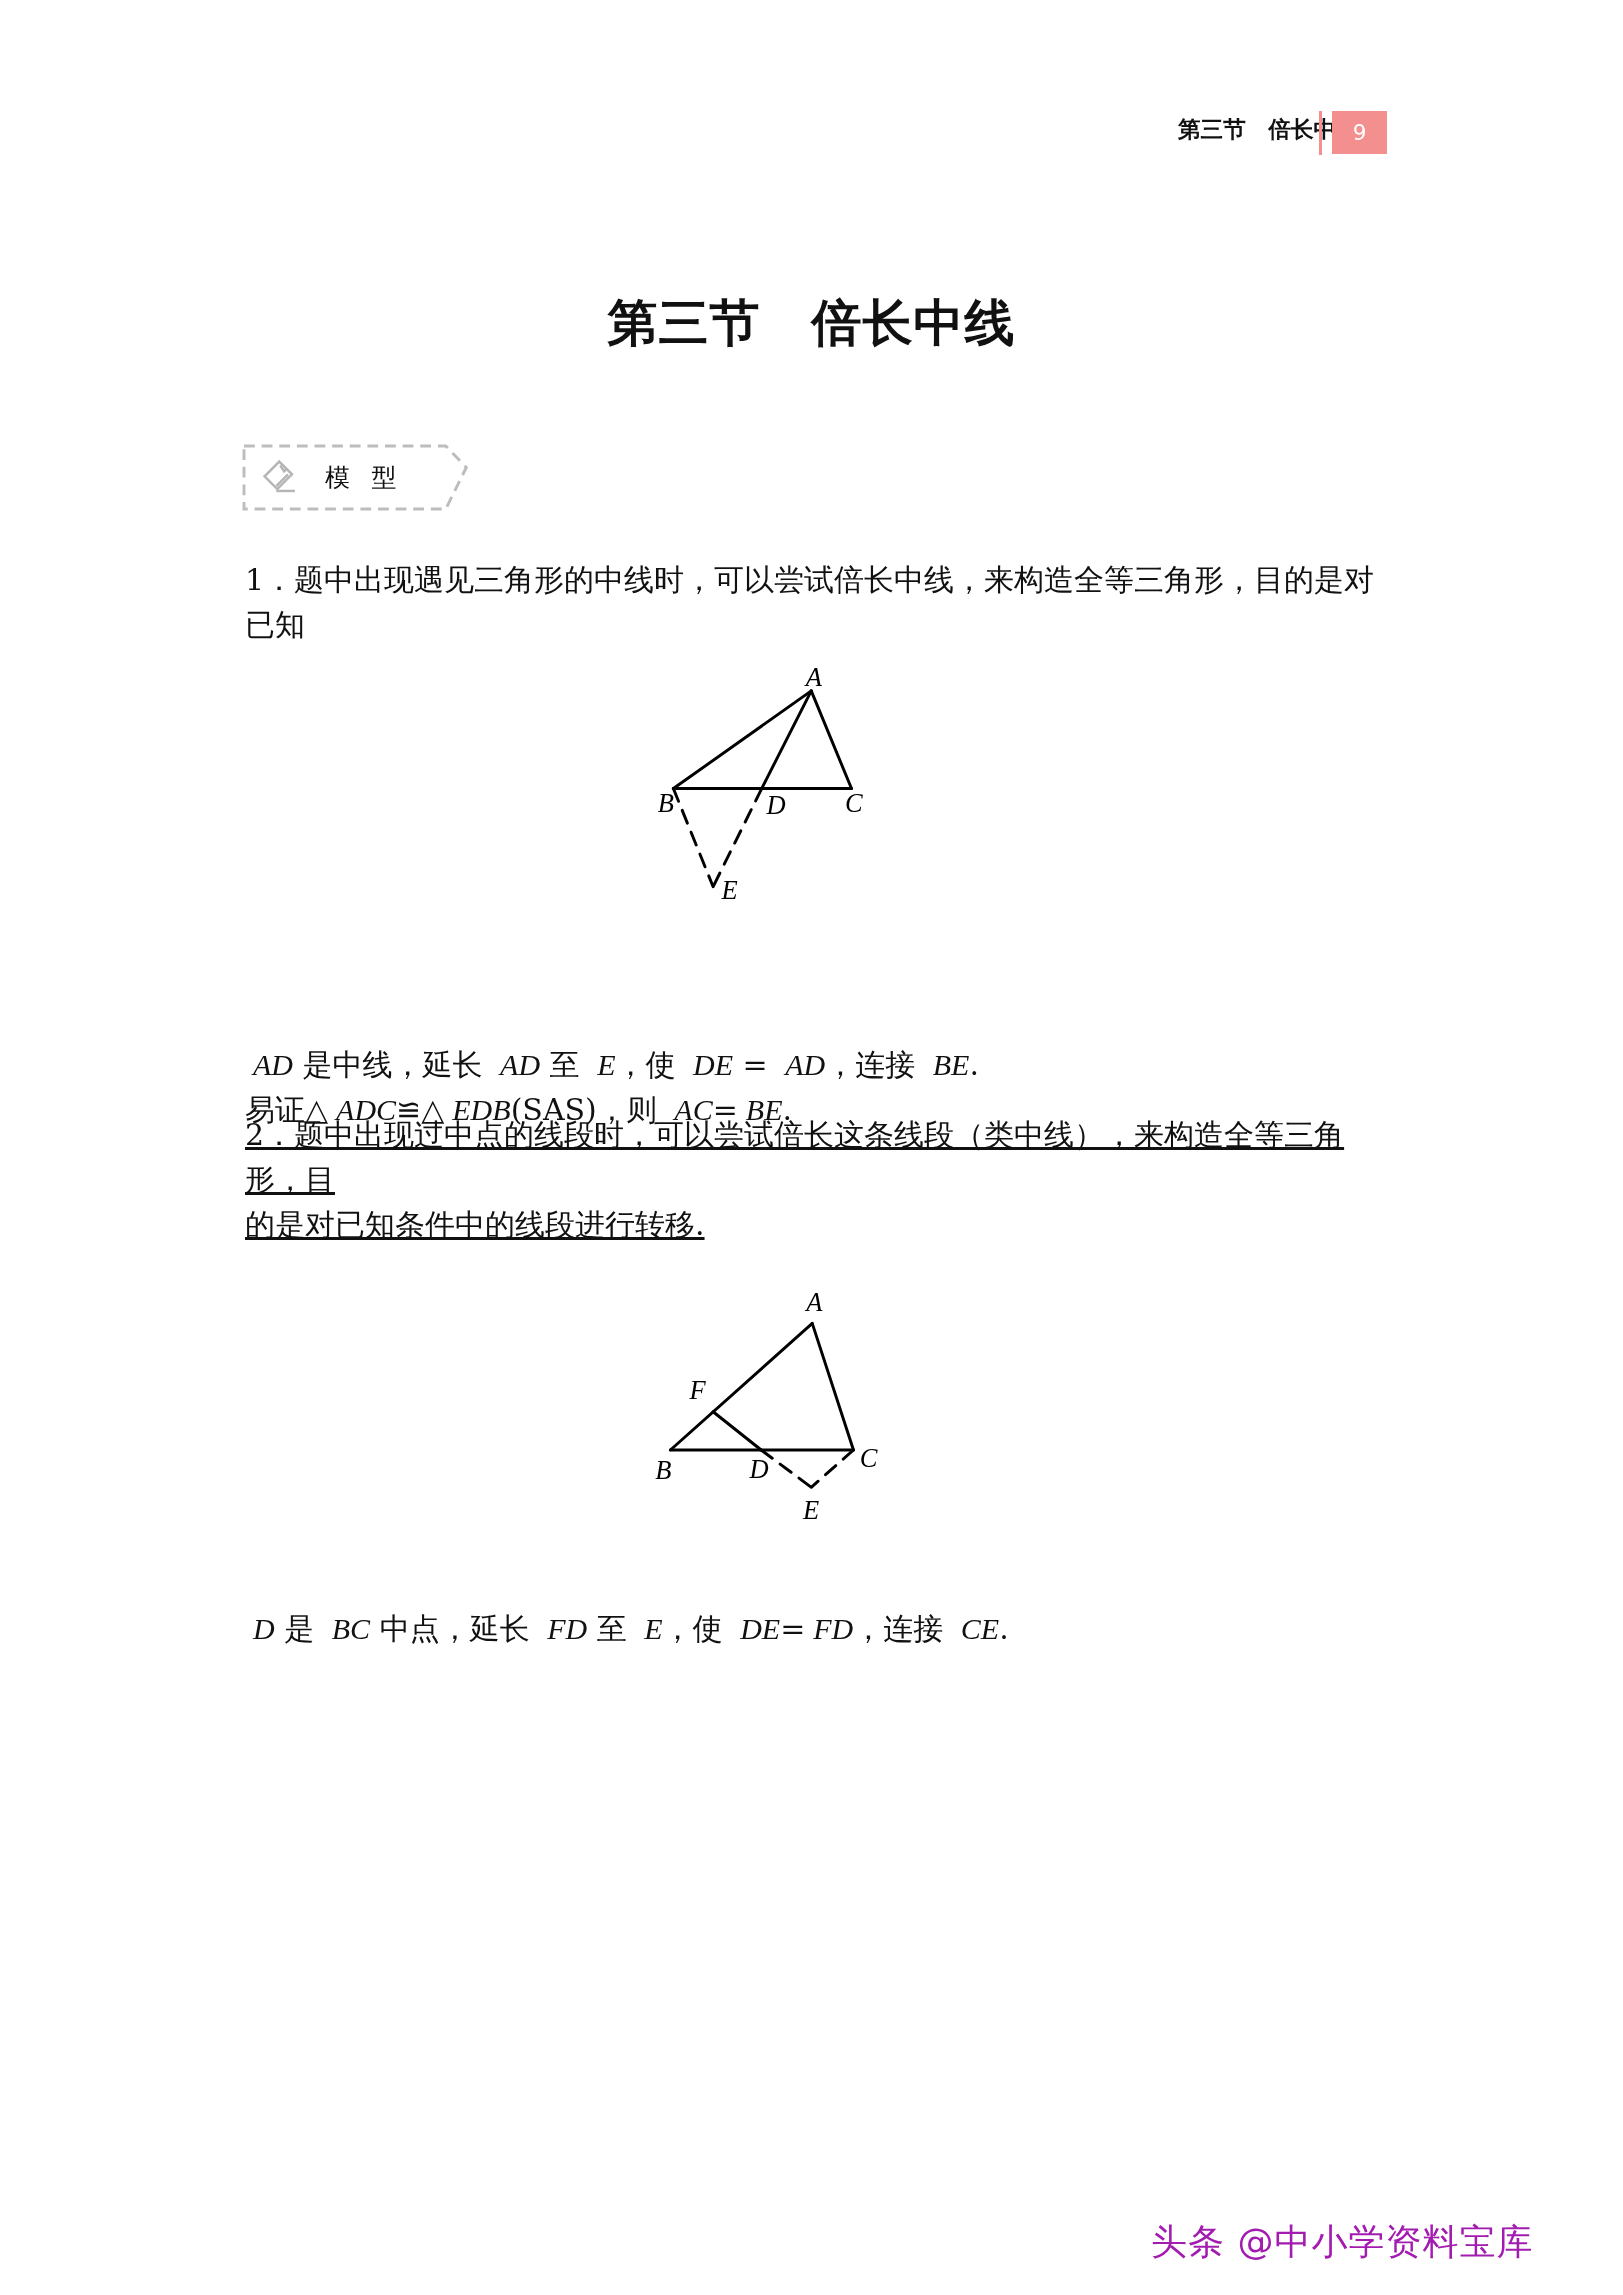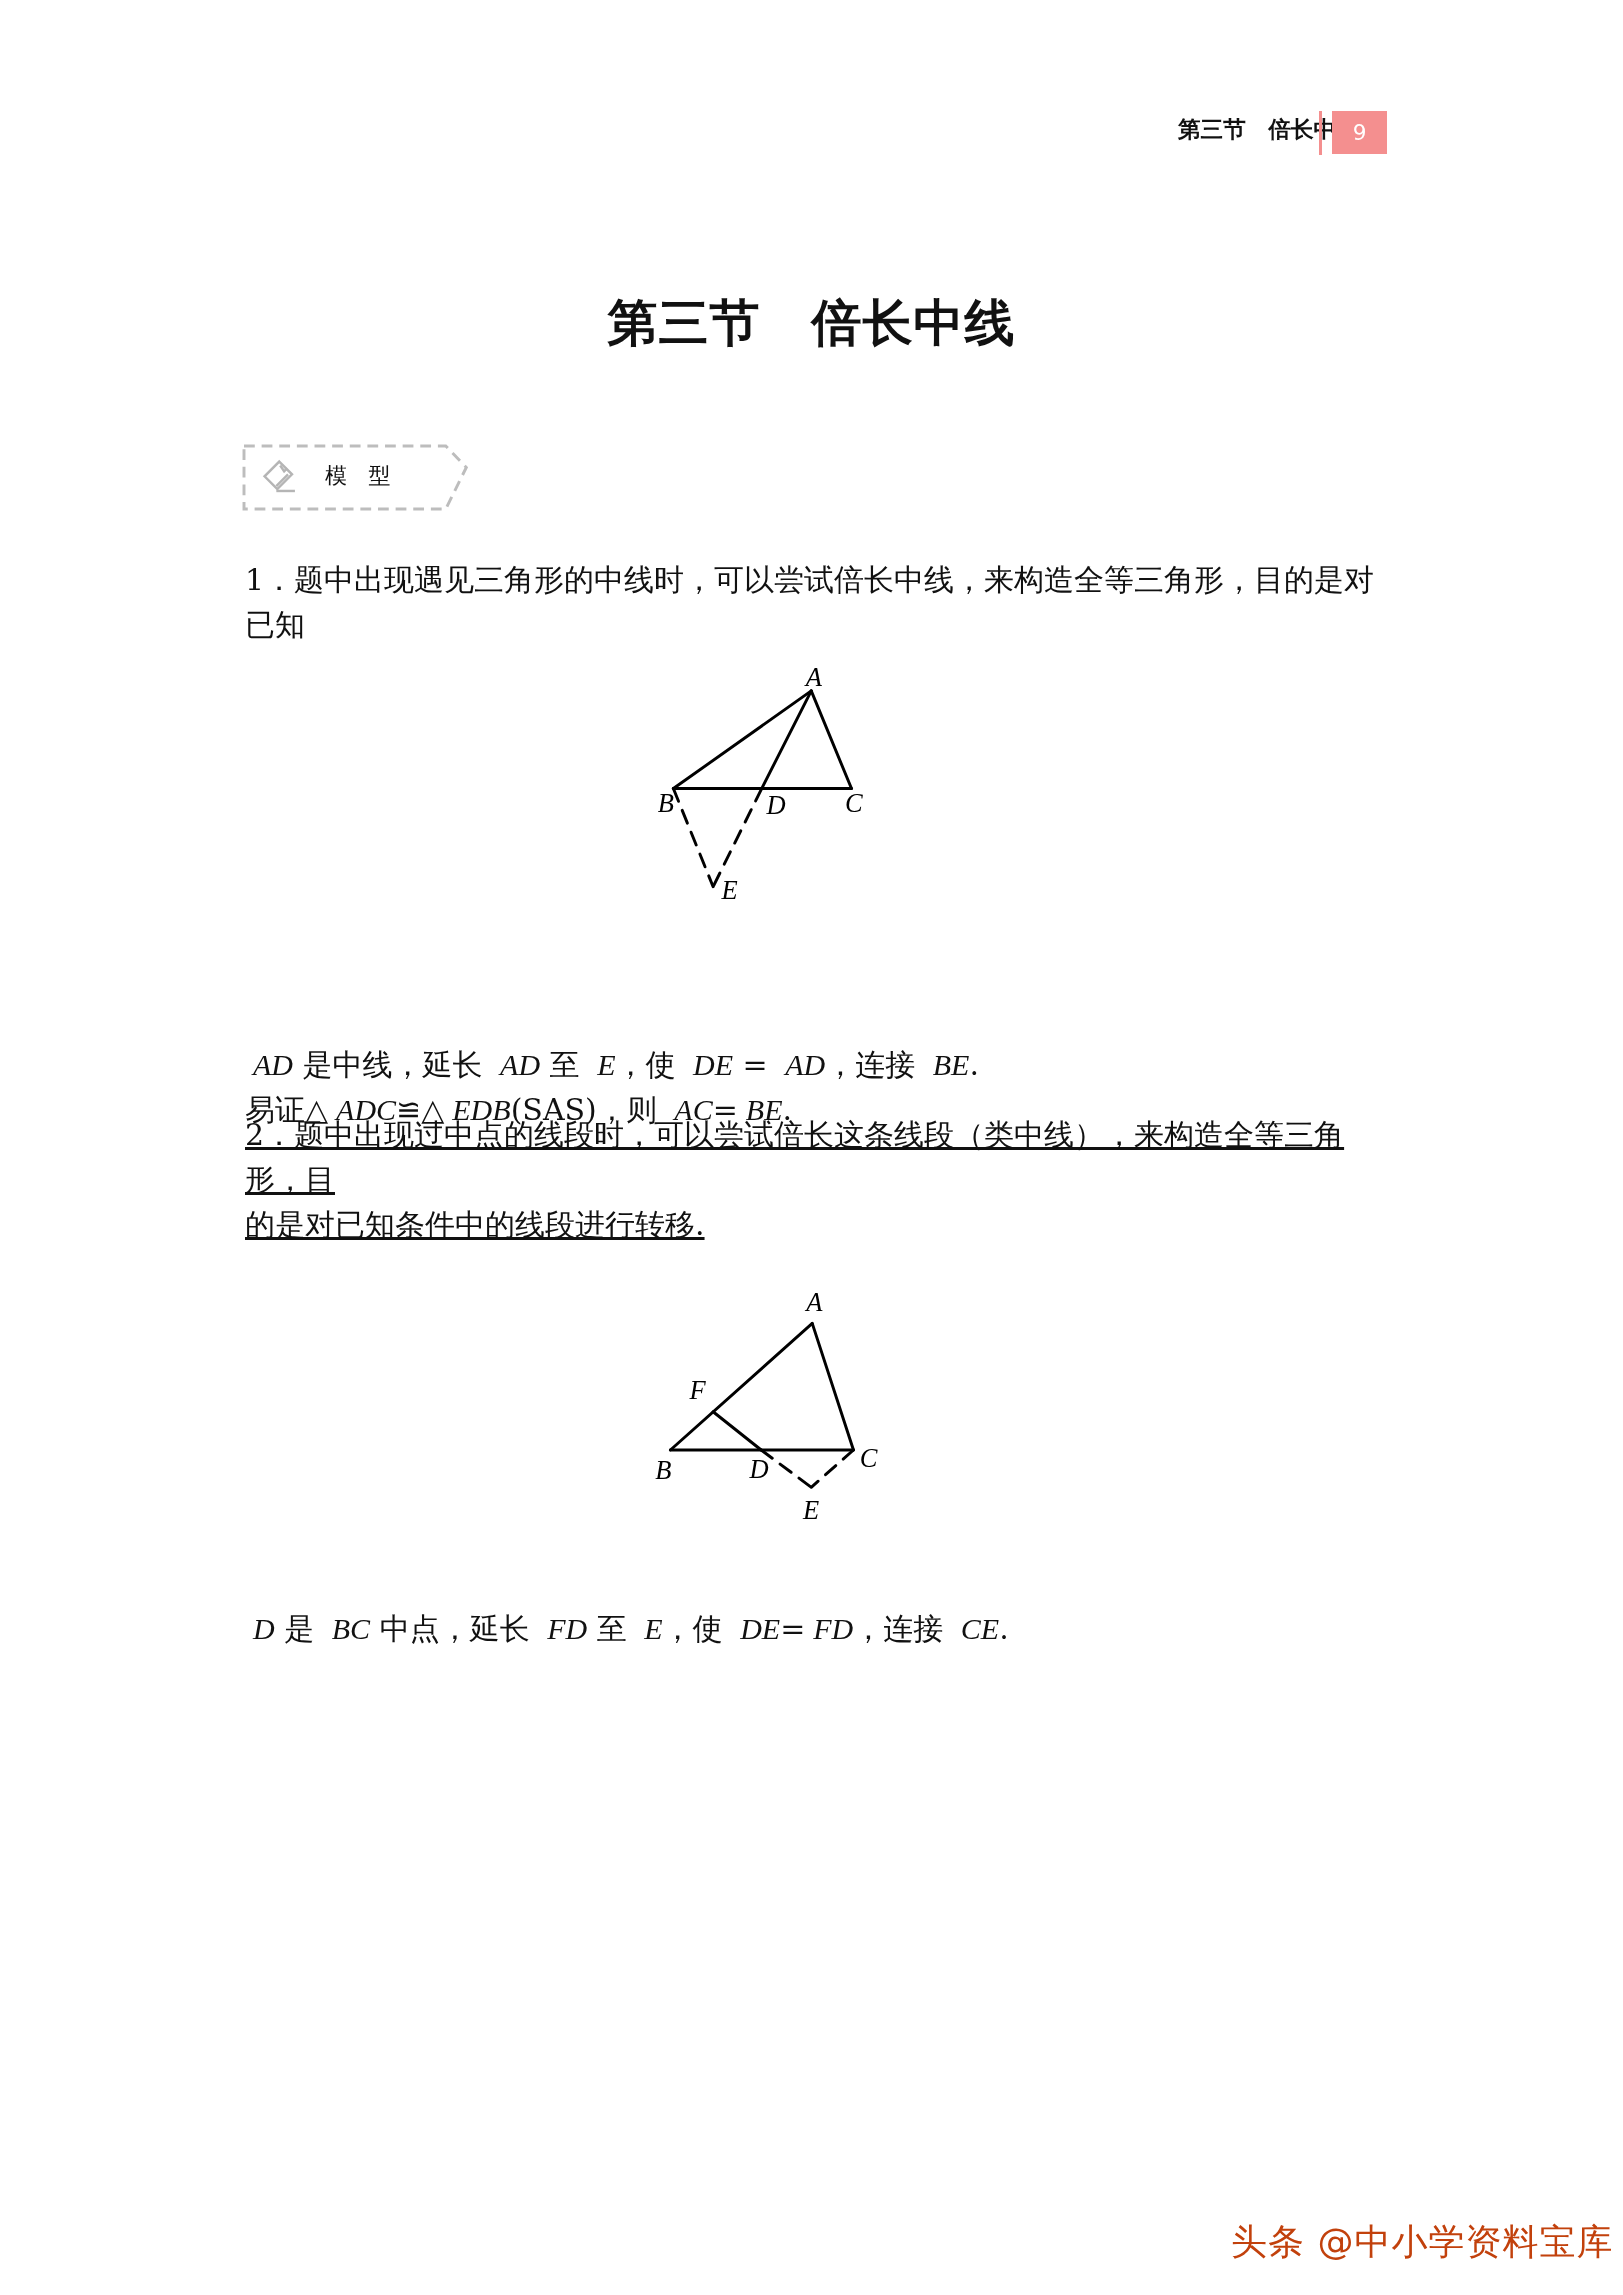--- a/index.html
+++ b/index.html
@@ -10,26 +10,26 @@
                   font-size:22.6px; font-weight:bold; color:#111; white-space:pre; }
   .head-bar { left:1319px; top:111px; width:3.4px; height:44px; }
   .page-box { left:1332px; top:111px; width:55px; height:43px; color:#fff;
               font-family:"DejaVu Sans","Liberation Sans",sans-serif; font-size:21.6px;
               display:flex; align-items:center; justify-content:center; }
   .chapter-title { left:0; width:1623px; top:290px; text-align:center;
                    font-family:"DejaVu Sans","Liberation Sans",sans-serif;
                    font-size:50px; font-weight:bold; white-space:pre; letter-spacing:1px; }
   .tag { left:240px; top:442px; width:245px; height:71px; }
   .tag-label { left:325px; top:461px; font-family:"DejaVu Sans","Liberation Sans",sans-serif;
-               font-size:22px; letter-spacing:21.6px; color:#111; }
+               font-size:25px; letter-spacing:21.6px; color:#111; }
   .para { left:245px; width:1148px; font-size:30px; line-height:45px; font-family:"DejaVu Serif","Liberation Serif",serif; }
   .math { font-style:italic; font-family:"Liberation Serif","DejaVu Serif",serif;margin-left:8px; }
   .fig { left:0; top:0; width:1623px; height:2295px; pointer-events:none; }
-  .watermark { left:1231px; top:2218px; font-family:"DejaVu Sans","Liberation Sans",sans-serif;
-               font-size:36px; color:#c2410c; letter-spacing:1px; }
+  .watermark { left:1151px; top:2218px; font-family:"DejaVu Sans","Liberation Sans",sans-serif;
+               font-size:36px; color:#a21caf; letter-spacing:1px; }
 </style>
 </head>
 <body>
 
 <div class="abs running-head">第三节　倍长中线</div>
 <div class="abs head-bar" style="background:#f48f8f;"></div>
 <div class="abs page-box" style="background:#f48f8f;">
   <span>9</span>
 </div>
 

